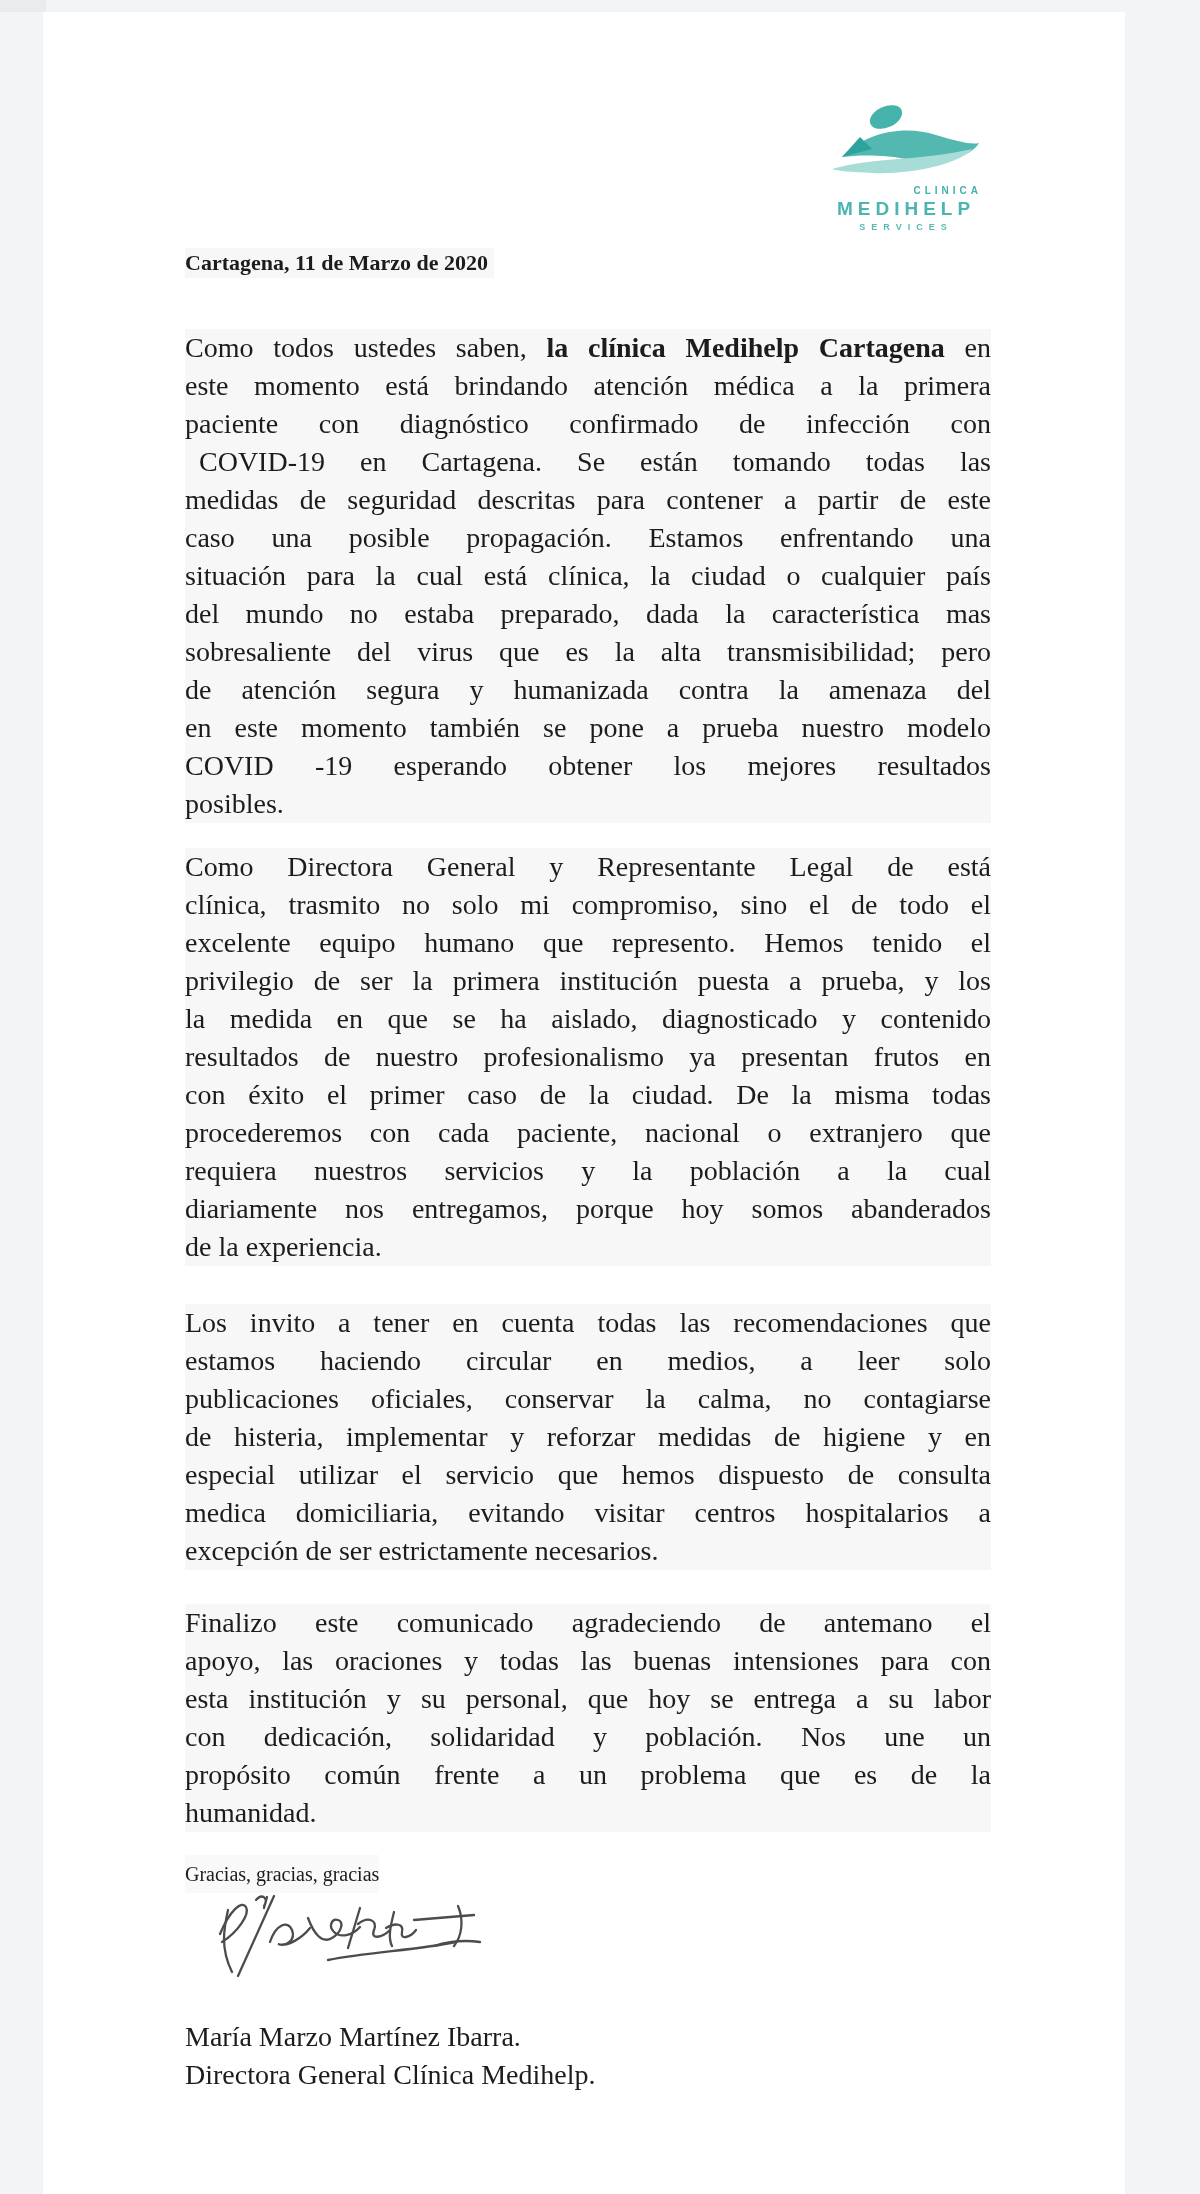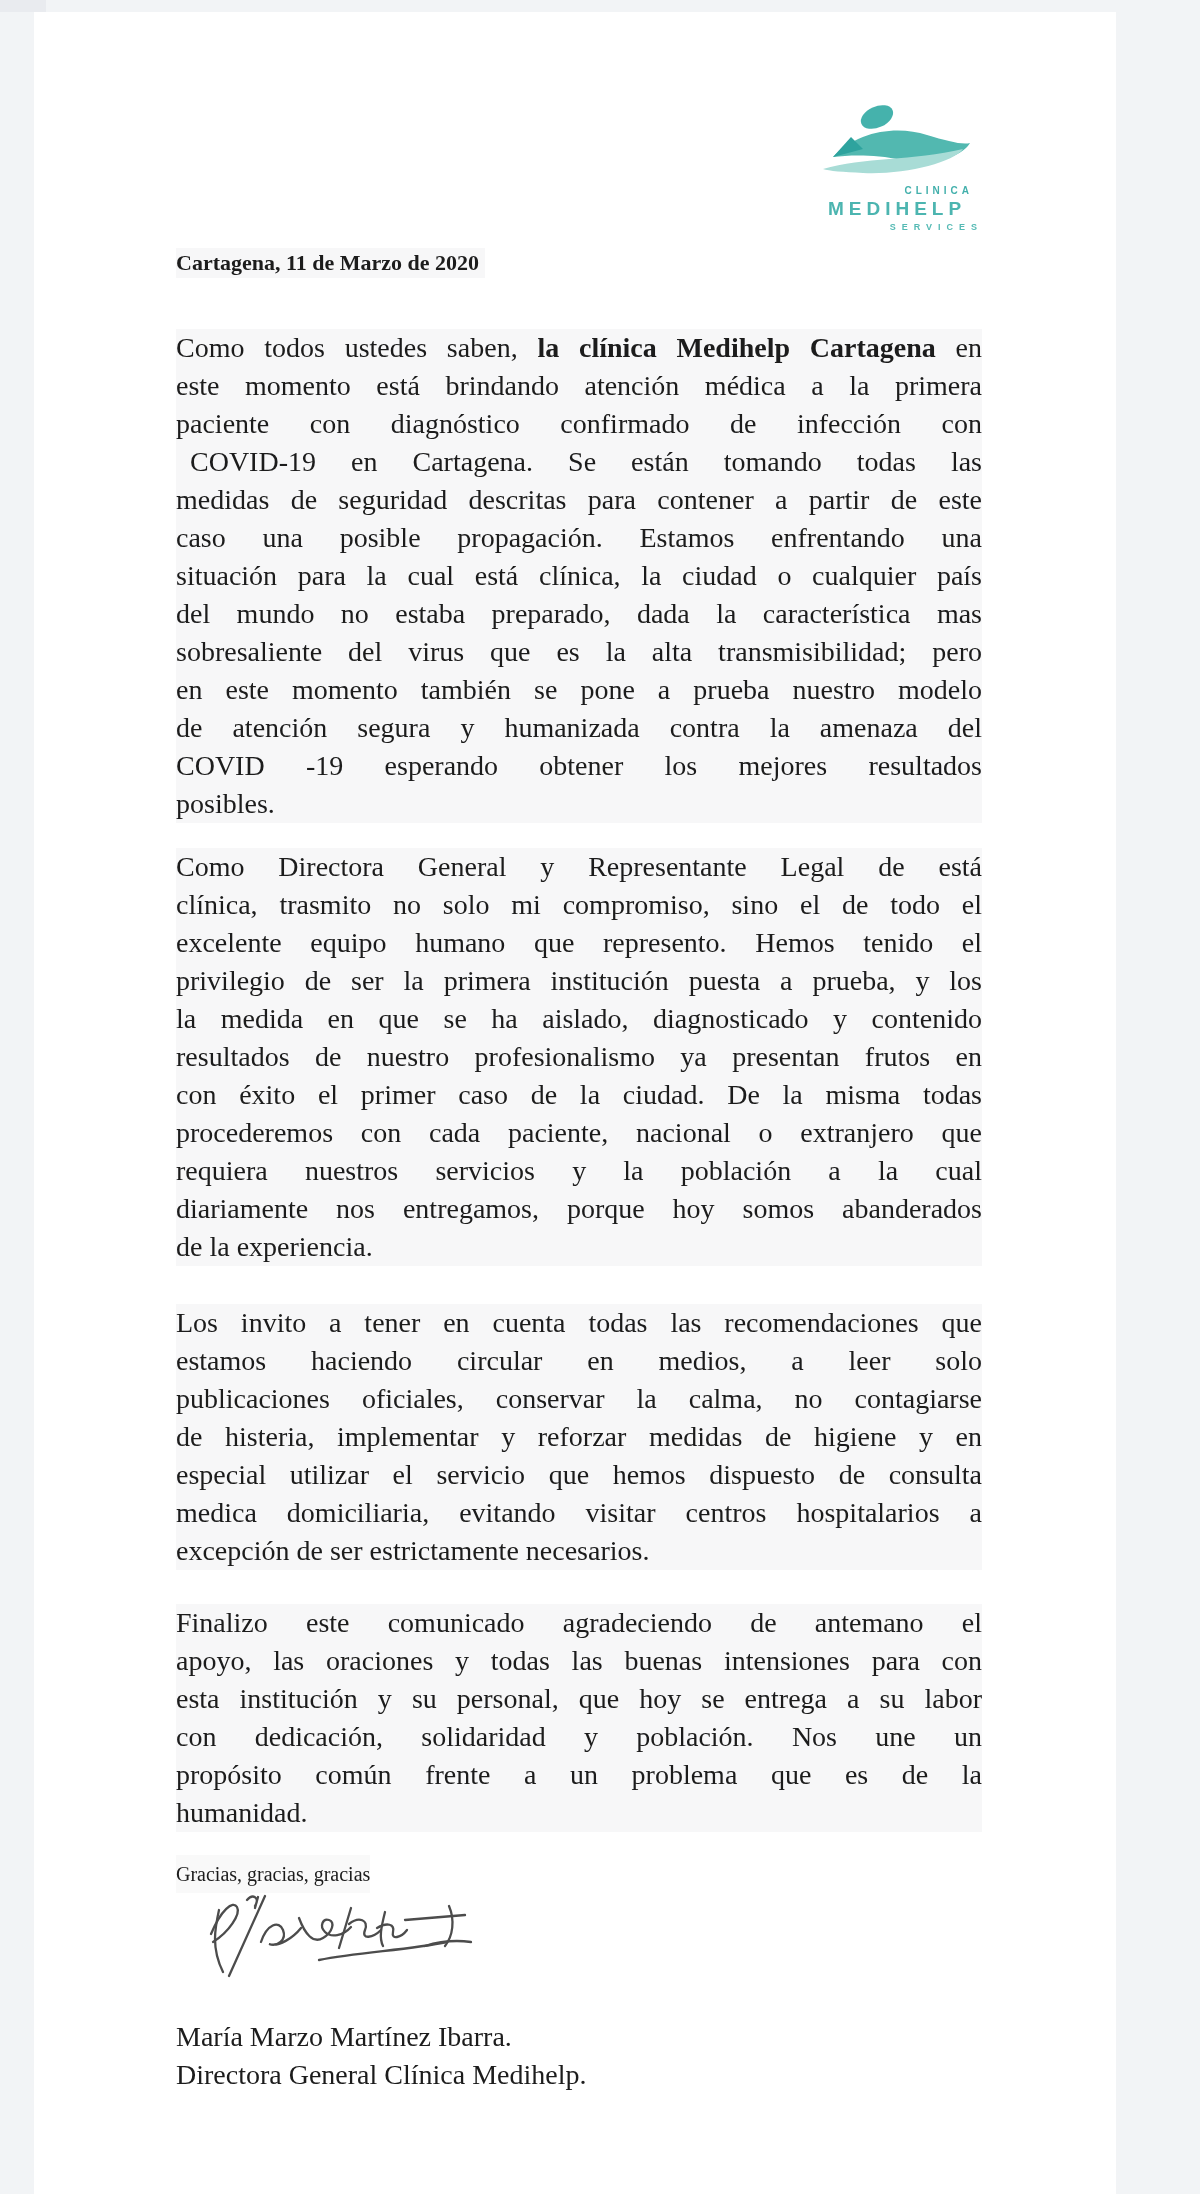--- a/index.html
+++ b/index.html
@@ -4,37 +4,37 @@
 <style>
   html,body{margin:0;padding:0;}
   body{
     width:1200px;height:2194px;position:relative;
     background:#f2f4f6;
     font-family:"Liberation Serif","DejaVu Serif",serif;
     color:#1c1c1c;
   }
   .corner-shade{position:absolute;left:0;top:0;width:46px;height:12px;background:#e9ebef;}
   .page{
-    position:absolute;left:34px;top:12px;width:1082px;height:2182px;
+    position:absolute;left:43px;top:12px;width:1082px;height:2182px;
     background:#ffffff;
   }
   
   .logo{position:absolute;left:777px;top:83px;width:172px;height:150px;
         font-family:"Liberation Sans","DejaVu Sans",sans-serif;}
   .logo svg{display:block;}
   .logo-clinica{
     margin-top:-2px;text-align:right;padding-right:10px;
     font-size:10px;font-weight:bold;letter-spacing:4px;color:#43b0ac;
   }
   .logo-medihelp{
     margin-top:2px;text-align:center;
     font-size:19px;font-weight:bold;letter-spacing:5px;color:#4cb5b0;
   }
   .logo-services{
-    margin-top:2px;text-align:right;
+    margin-top:2px;text-align:center;
     font-size:9px;font-weight:bold;letter-spacing:6px;color:#55bab4;
   }
   
   .date{
     position:absolute;left:142px;top:236px;
     font-size:22px;font-weight:bold;
     background:rgba(175,180,184,0.10);
     padding:2px 6px 2px 0;
   }
   .para{position:absolute;left:142px;width:806px;}
@@ -90,22 +90,22 @@
   <div class="para" id="para-0">
       <div class="line"><span>Como todos ustedes saben, </span><span class="bold">la clínica Medihelp Cartagena</span><span> en</span></div>
       <div class="line"><span>este momento está brindando atención médica a la primera</span></div>
       <div class="line"><span>paciente con diagnóstico confirmado de infección con</span></div>
       <div class="line indent"><span>COVID-19 en Cartagena. Se están tomando todas las</span></div>
       <div class="line"><span>medidas de seguridad descritas para contener a partir de este</span></div>
       <div class="line"><span>caso una posible propagación. Estamos enfrentando una</span></div>
       <div class="line"><span>situación para la cual está clínica, la ciudad o cualquier país</span></div>
       <div class="line"><span>del mundo no estaba preparado, dada la característica mas</span></div>
       <div class="line"><span>sobresaliente del virus que es la alta transmisibilidad; pero</span></div>
+      <div class="line"><span>de atención segura y humanizada contra la amenaza del</span></div>
       <div class="line"><span>en este momento también se pone a prueba nuestro modelo</span></div>
-      <div class="line"><span>de atención segura y humanizada contra la amenaza del</span></div>
       <div class="line"><span>COVID -19 esperando obtener los mejores resultados</span></div>
       <div class="line lastline"><span>posibles.</span></div>
     </div>
   <div class="para" id="para-1">
       <div class="line"><span>Como Directora General y Representante Legal de está</span></div>
       <div class="line"><span>clínica, trasmito no solo mi compromiso, sino el de todo el</span></div>
       <div class="line"><span>excelente equipo humano que represento. Hemos tenido el</span></div>
       <div class="line"><span>privilegio de ser la primera institución puesta a prueba, y los</span></div>
       <div class="line"><span>la medida en que se ha aislado, diagnosticado y contenido</span></div>
       <div class="line"><span>resultados de nuestro profesionalismo ya presentan frutos en</span></div>

